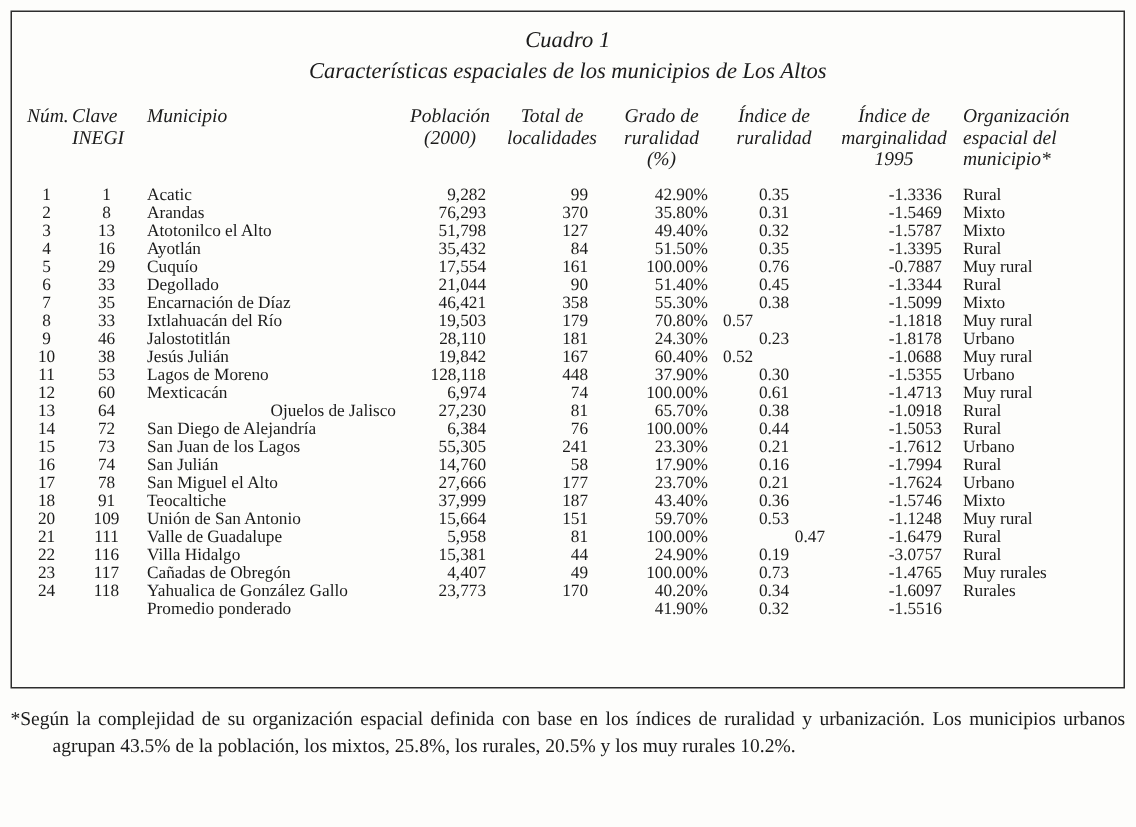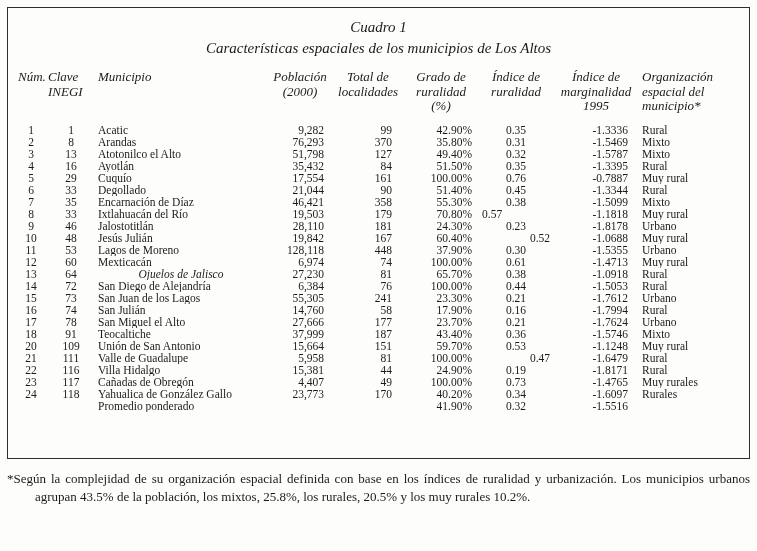--- a/index.html
+++ b/index.html
@@ -178,26 +178,26 @@
             <td style="text-align: left;">Jalostotitlán</td>
             <td style="text-align: right;">28,110</td>
             <td style="text-align: right;">181</td>
             <td style="text-align: right;">24.30%</td>
             <td style="text-align: center;">0.23</td>
             <td style="text-align: right;">-1.8178</td>
             <td style="text-align: left;">Urbano</td>
           </tr>
           <tr>
             <td style="text-align: center;">10</td>
-            <td style="text-align: center;">48</td>
+            <td style="text-align: center;">38</td>
             <td style="text-align: left;">Jesús Julián</td>
             <td style="text-align: right;">19,842</td>
             <td style="text-align: right;">167</td>
             <td style="text-align: right;">60.40%</td>
-            <td style="text-align: right;">0.52</td>
+            <td style="text-align: left;">0.52</td>
             <td style="text-align: right;">-1.0688</td>
             <td style="text-align: left;">Muy rural</td>
           </tr>
           <tr>
             <td style="text-align: center;">11</td>
             <td style="text-align: center;">53</td>
             <td style="text-align: left;">Lagos de Moreno</td>
             <td style="text-align: right;">128,118</td>
             <td style="text-align: right;">448</td>
             <td style="text-align: right;">37.90%</td>
@@ -212,21 +212,21 @@
             <td style="text-align: right;">6,974</td>
             <td style="text-align: right;">74</td>
             <td style="text-align: right;">100.00%</td>
             <td style="text-align: center;">0.61</td>
             <td style="text-align: right;">-1.4713</td>
             <td style="text-align: left;">Muy rural</td>
           </tr>
           <tr>
             <td style="text-align: center;">13</td>
             <td style="text-align: center;">64</td>
-            <td style="text-align: center; font-style: italic;">Ojuelos de Jalisco</td>
+            <td style="text-align: right;">Ojuelos de Jalisco</td>
             <td style="text-align: right;">27,230</td>
             <td style="text-align: right;">81</td>
             <td style="text-align: right;">65.70%</td>
             <td style="text-align: center;">0.38</td>
             <td style="text-align: right;">-1.0918</td>
             <td style="text-align: left;">Rural</td>
           </tr>
           <tr>
             <td style="text-align: center;">14</td>
             <td style="text-align: center;">72</td>
@@ -305,21 +305,21 @@
             <td style="text-align: left;">Rural</td>
           </tr>
           <tr>
             <td style="text-align: center;">22</td>
             <td style="text-align: center;">116</td>
             <td style="text-align: left;">Villa Hidalgo</td>
             <td style="text-align: right;">15,381</td>
             <td style="text-align: right;">44</td>
             <td style="text-align: right;">24.90%</td>
             <td style="text-align: center;">0.19</td>
-            <td style="text-align: right;">-1.8171</td>
+            <td style="text-align: right;">-3.0757</td>
             <td style="text-align: left;">Rural</td>
           </tr>
           <tr>
             <td style="text-align: center;">23</td>
             <td style="text-align: center;">117</td>
             <td style="text-align: left;">Cañadas de Obregón</td>
             <td style="text-align: right;">4,407</td>
             <td style="text-align: right;">49</td>
             <td style="text-align: right;">100.00%</td>
             <td style="text-align: center;">0.73</td>

